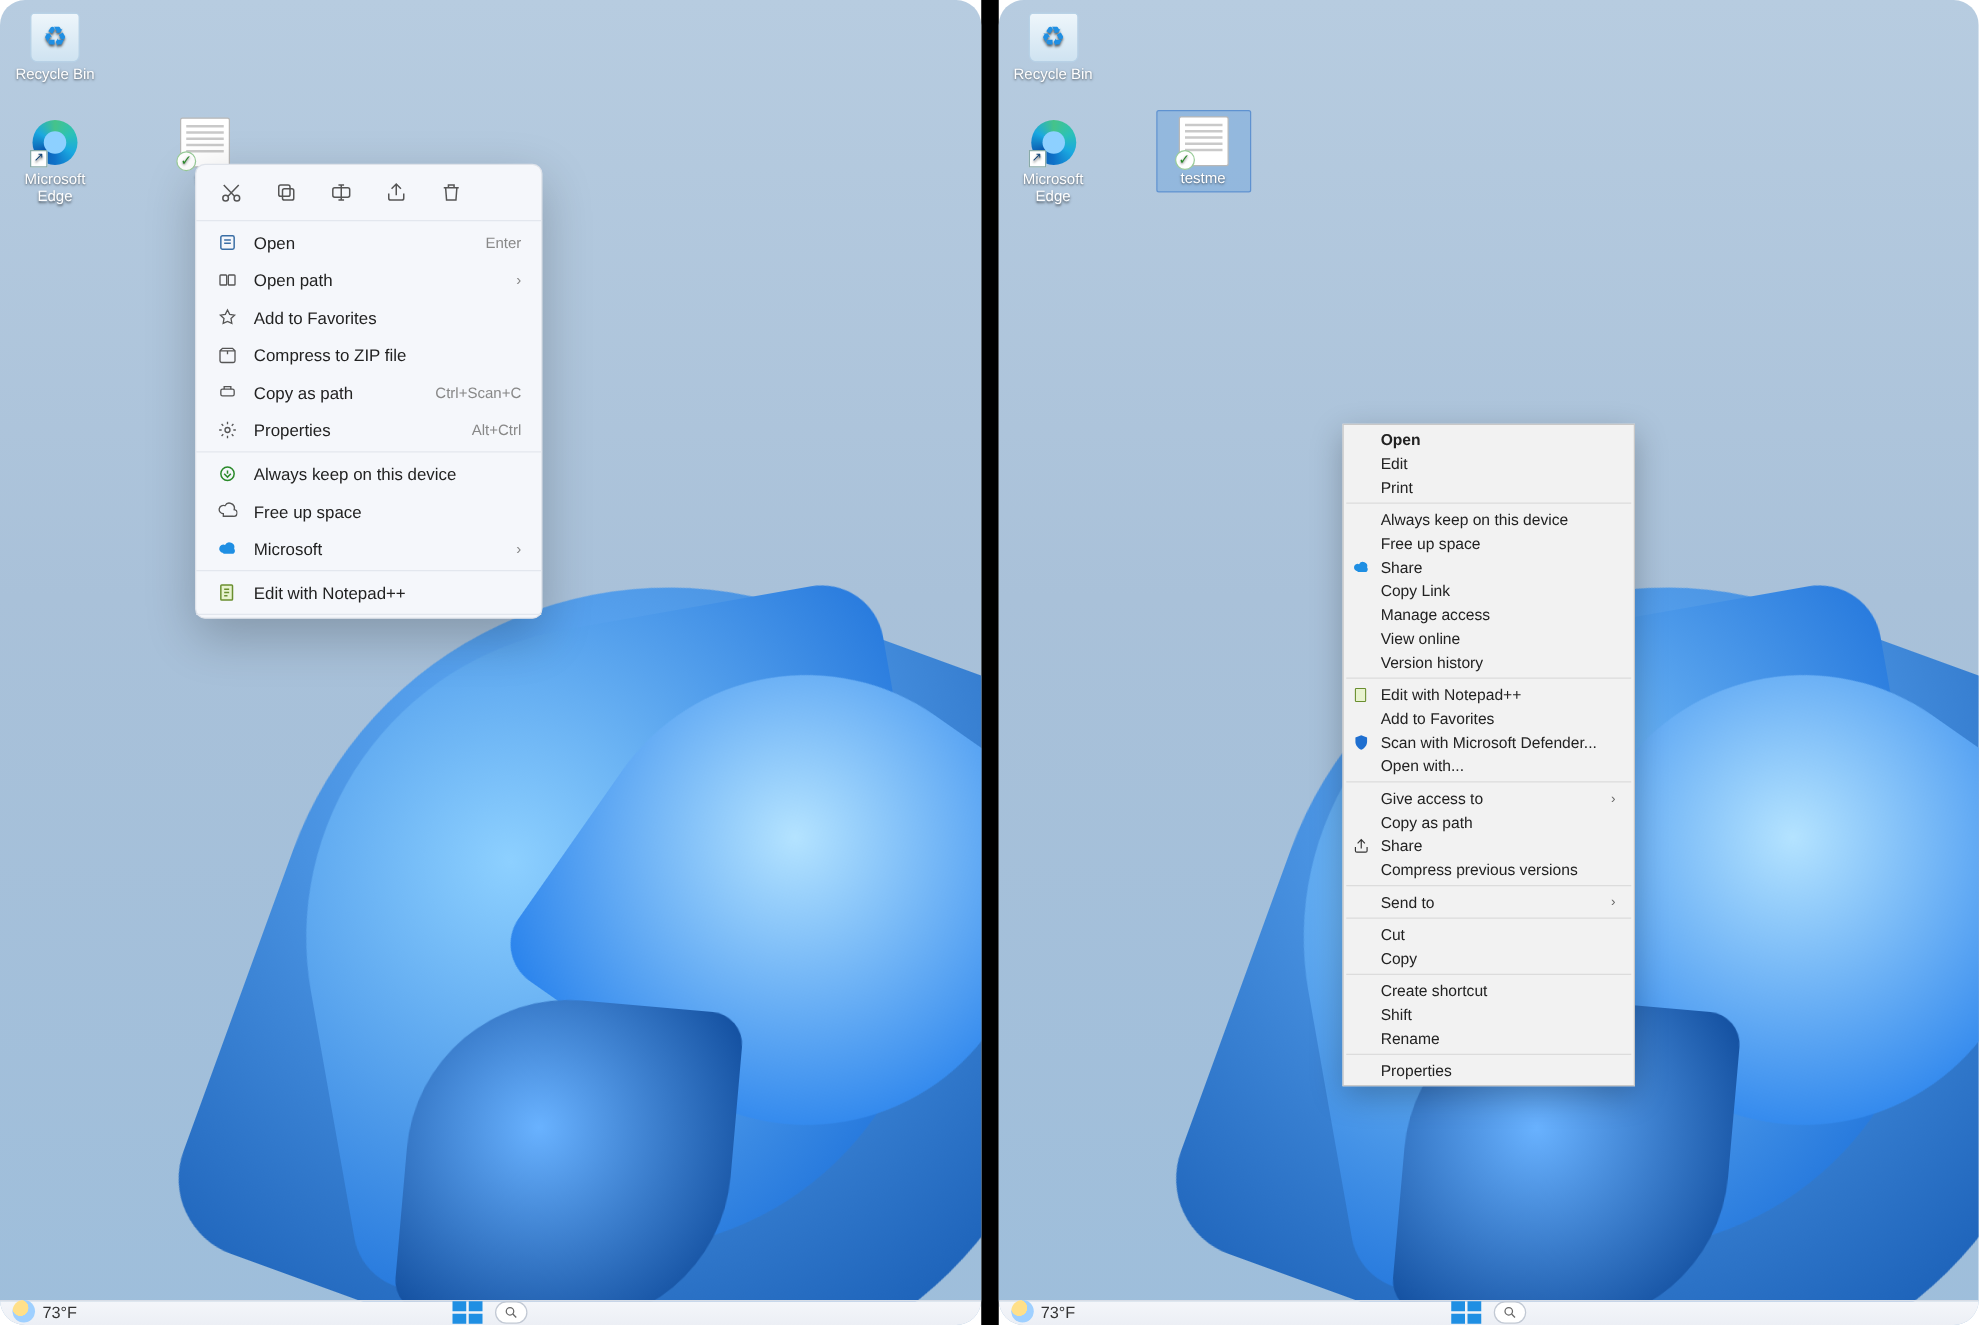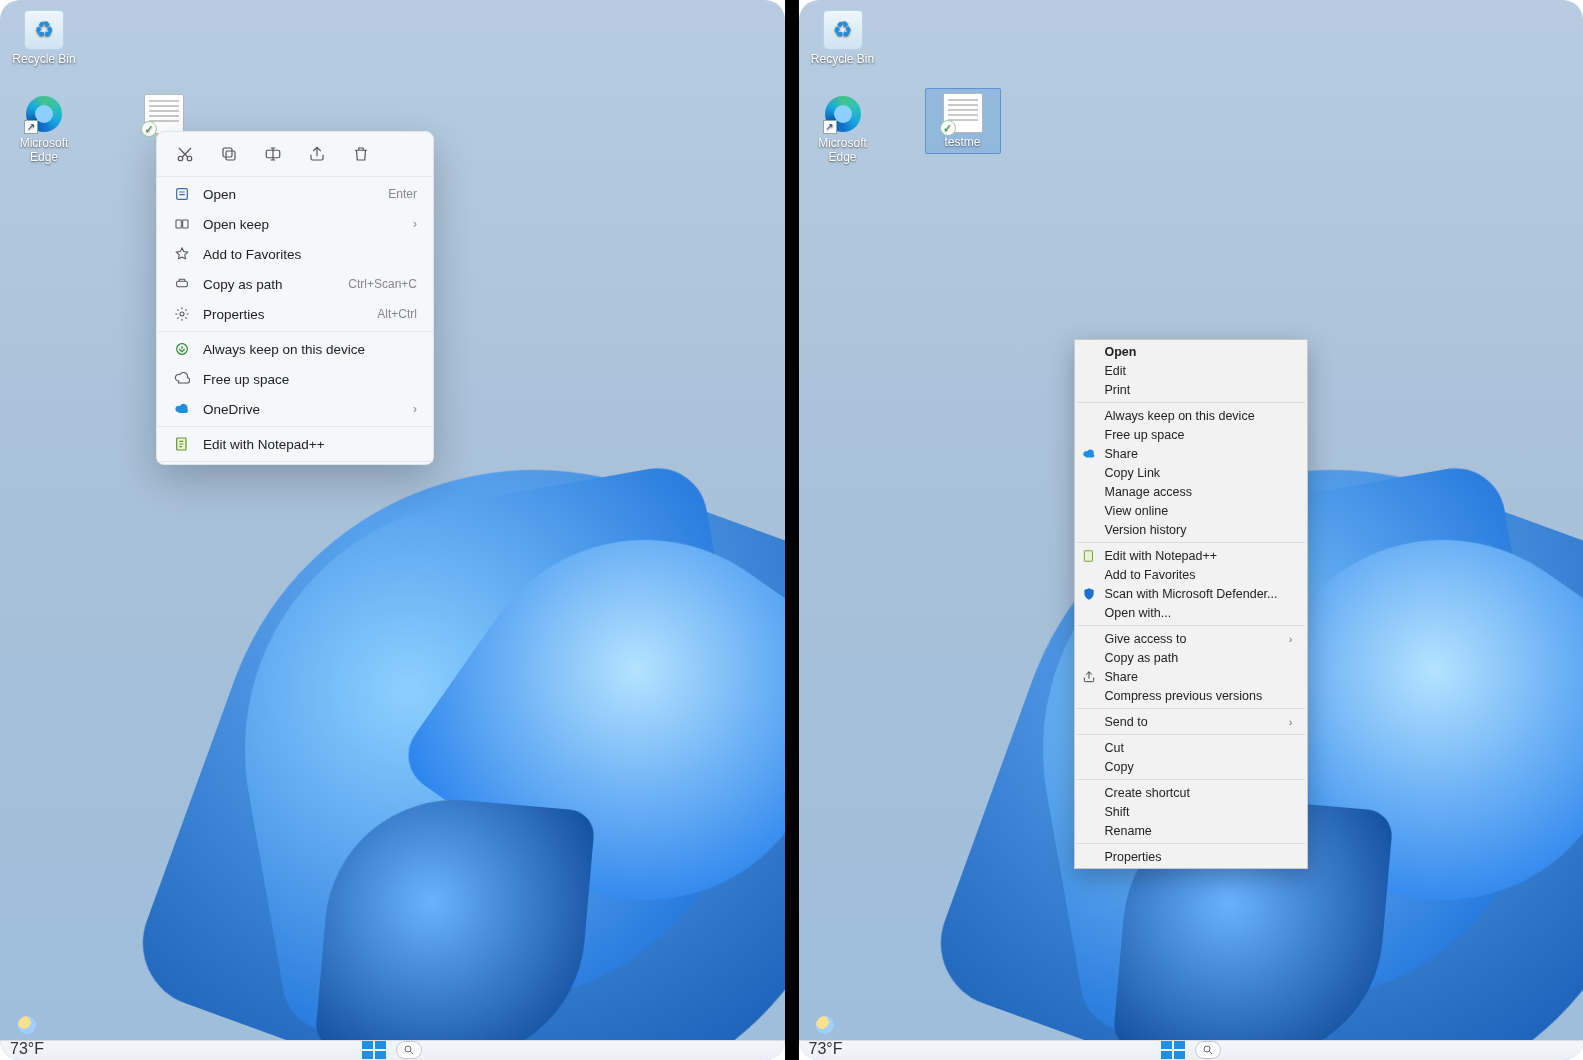--- a/index.html
+++ b/index.html
@@ -40,21 +40,21 @@
   .file .glyph::before { content: ""; position: absolute; left: 4px; right: 4px; top: 5px; height: 2px;
         background: #c9c9c9; box-shadow: 0 5px 0 #c9c9c9, 0 10px 0 #c9c9c9, 0 15px 0 #c9c9c9, 0 20px 0 #c9c9c9; }
   .file .sync { position: absolute; left: -4px; bottom: -4px; width: 16px; height: 16px; border-radius: 50%;
         background: #fff; border: 1px solid #9c9; color: #2a8a2a; font-size: 11px; line-height: 14px;
         text-align: center; }
 
   
   .taskbar { position: absolute; left: 0; right: 0; bottom: 0; height: 20px;
              background: linear-gradient(#f4f6fa, #eceff5); border-top: 1px solid #d7dde6; }
   .weather { position: absolute; left: 10px; bottom: 2px; display: flex; align-items: center; gap: 6px;
-             font-size: 16px; color: #333; flex-direction: column; }
+             font-size: 13px; color: #333; }
   .weather .wicon { width: 18px; height: 18px; border-radius: 50%;
         background: radial-gradient(circle at 35% 35%, #ffe08a 38%, #9fd0ff 40%); }
   .centerbtns { position: absolute; left: 50%; transform: translateX(-50%); bottom: 1px;
                 display: flex; gap: 10px; align-items: center; }
   .startbtn { width: 24px; height: 18px; display: grid; grid-template-columns: 1fr 1fr;
               grid-template-rows: 1fr 1fr; gap: 2px; }
   .startbtn span { background: #1f8fe3; }
   .searchbtn { width: 26px; height: 18px; border: 1px solid #c2c9d4; border-radius: 10px;
                background: #fff; display: flex; align-items: center; justify-content: center; }
   .searchbtn svg { width: 12px; height: 12px; }
@@ -162,30 +162,39 @@
             <span class="txt">Open</span>
             <span class="acc">Enter</span>
           </div>
           <div class="it">
             <span class="ico">
               <svg width="16" height="16" viewBox="0 0 24 24" fill="none" stroke="#555" stroke-width="1.6">
                 <rect x="3" y="6" width="8" height="12" rx="1"></rect>
                 <rect x="13" y="6" width="8" height="12" rx="1"></rect>
               </svg>
             </span>
-            <span class="txt">Open keep</span>
+            <span class="txt">Open path</span>
             <span class="chev">›</span>
           </div>
           <div class="it">
             <span class="ico">
               <svg width="16" height="16" viewBox="0 0 24 24" fill="none" stroke="#555" stroke-width="1.6">
                 <path d="M12 3l2.6 5.3 5.9.9-4.3 4.1 1 5.8L12 16.8 6.8 19.1l1-5.8L3.5 9.2l5.9-.9z"></path>
               </svg>
             </span>
             <span class="txt">Add to Favorites</span>
+          </div>
+          <div class="it">
+            <span class="ico">
+              <svg width="16" height="16" viewBox="0 0 24 24" fill="none" stroke="#555" stroke-width="1.6">
+                <path d="M3 7l3-3h12l3 3v12a2 2 0 0 1-2 2H5a2 2 0 0 1-2-2z"></path>
+                <path d="M3 7h18M12 7v4"></path>
+              </svg>
+            </span>
+            <span class="txt">Compress to ZIP file</span>
           </div>
           <div class="it">
             <span class="ico">
               <svg width="16" height="16" viewBox="0 0 24 24" fill="none" stroke="#555" stroke-width="1.6">
                 <rect x="4" y="8" width="16" height="8" rx="2"></rect>
                 <path d="M8 8V5h8v3"></path>
               </svg>
             </span>
             <span class="txt">Copy as path</span>
             <span class="acc">Ctrl+Scan+C</span>
@@ -219,21 +228,21 @@
               </svg>
             </span>
             <span class="txt">Free up space</span>
           </div>
           <div class="it">
             <span class="ico">
               <svg width="16" height="16" viewBox="0 0 24 24" fill="#1f8fe3">
                 <path d="M7 17a5 5 0 1 1 2-9.6A6 6 0 0 1 20 12a4 4 0 0 1-1 6H7z"></path>
               </svg>
             </span>
-            <span class="txt">OneDrive</span>
+            <span class="txt">Microsoft</span>
             <span class="chev">›</span>
           </div>
         </div>
       <div class="sep"></div>
       <div id="menuA-g3">
           <div class="it">
             <span class="ico">
               <svg width="16" height="16" viewBox="0 0 24 24" fill="none" stroke="#6a8f2f" stroke-width="1.8">
                 <rect x="4" y="3" width="14" height="18" rx="1" fill="#e8f3cf"></rect>
                 <path d="M8 8h6M8 12h6M8 16h4"></path>

